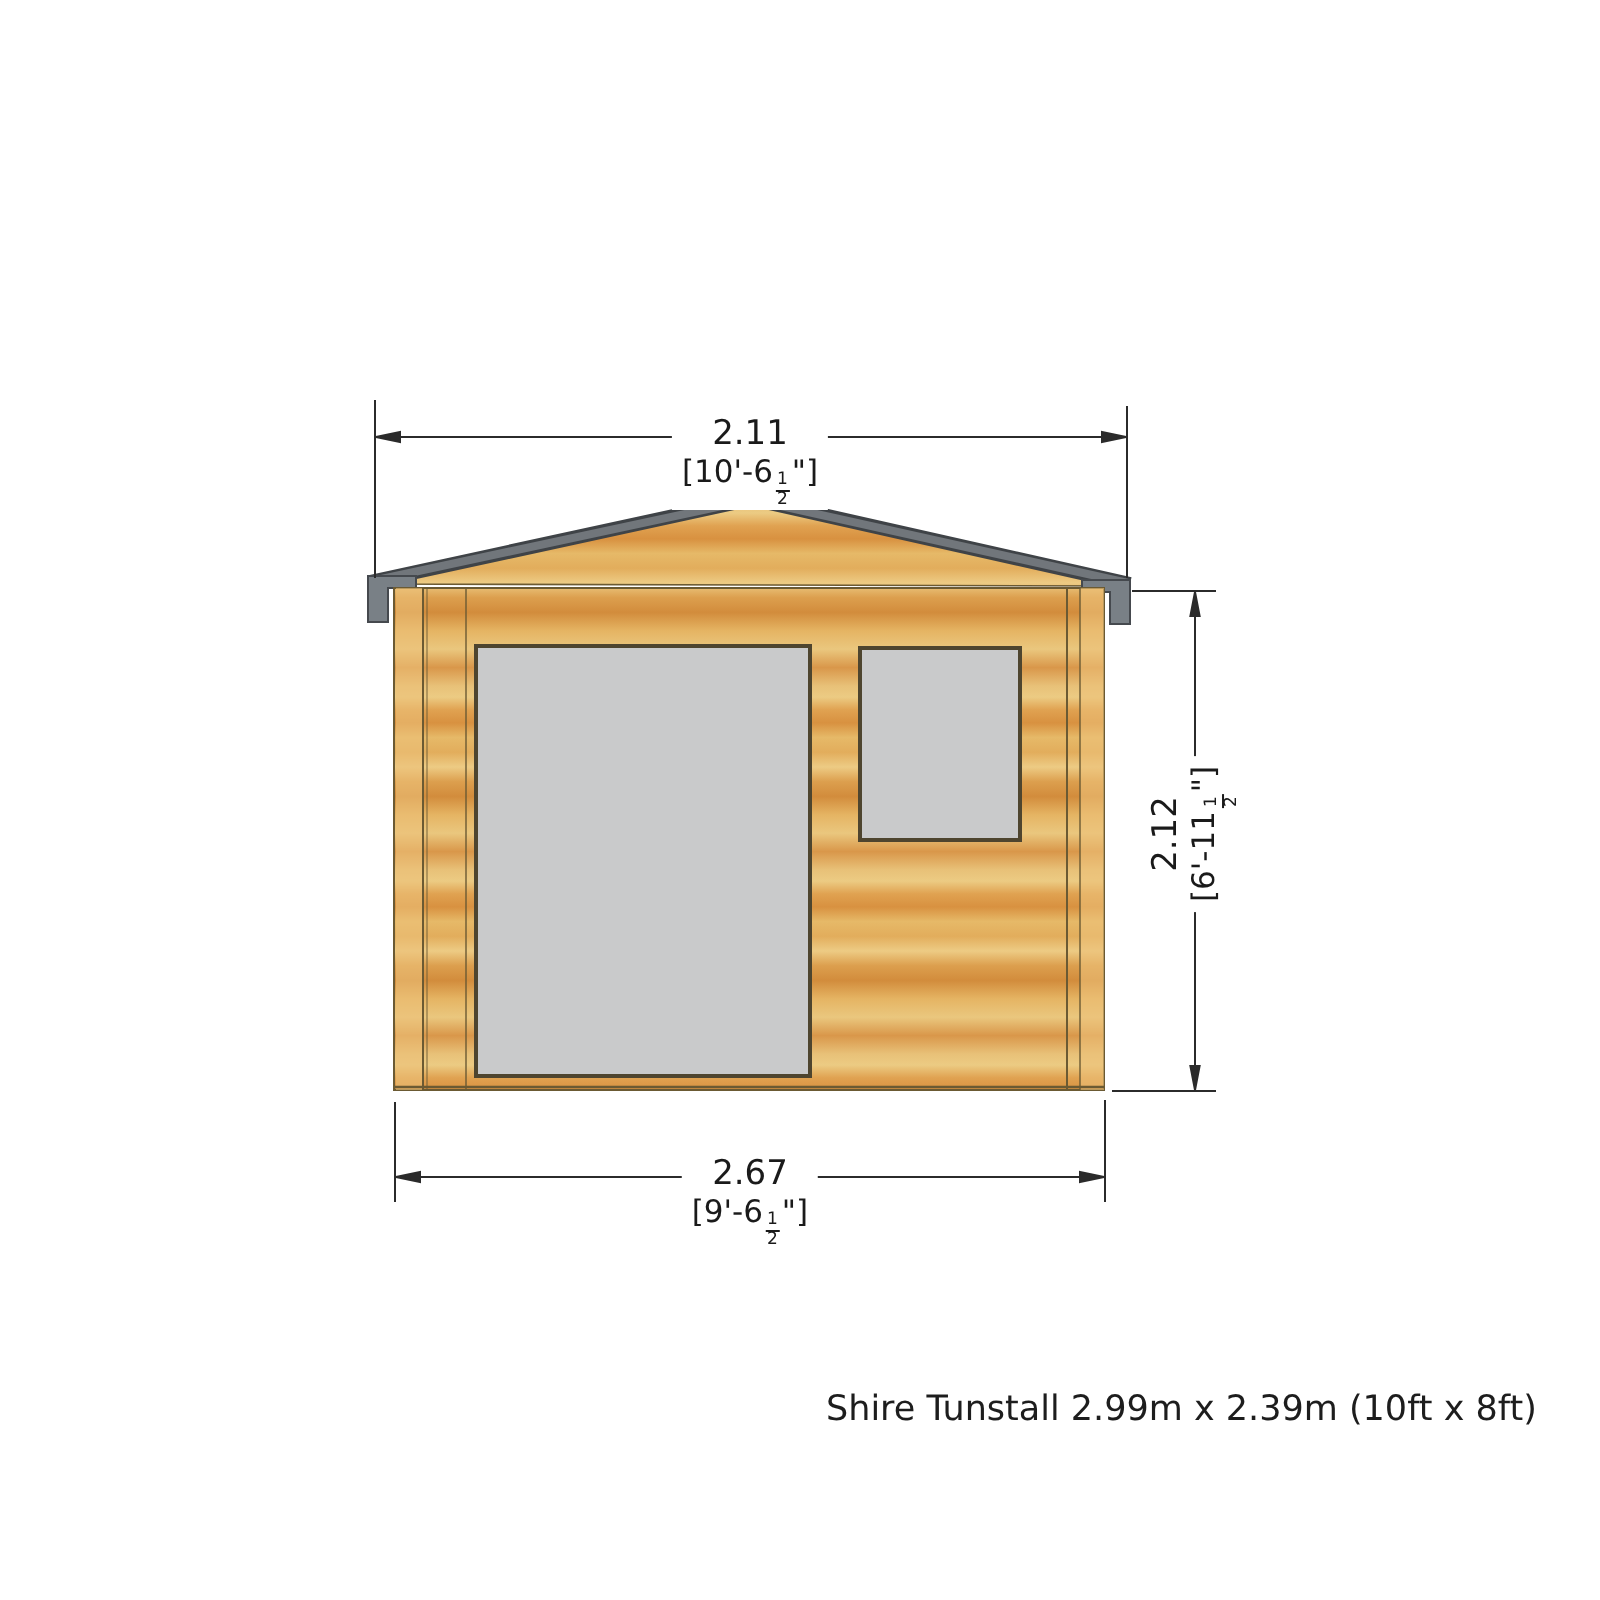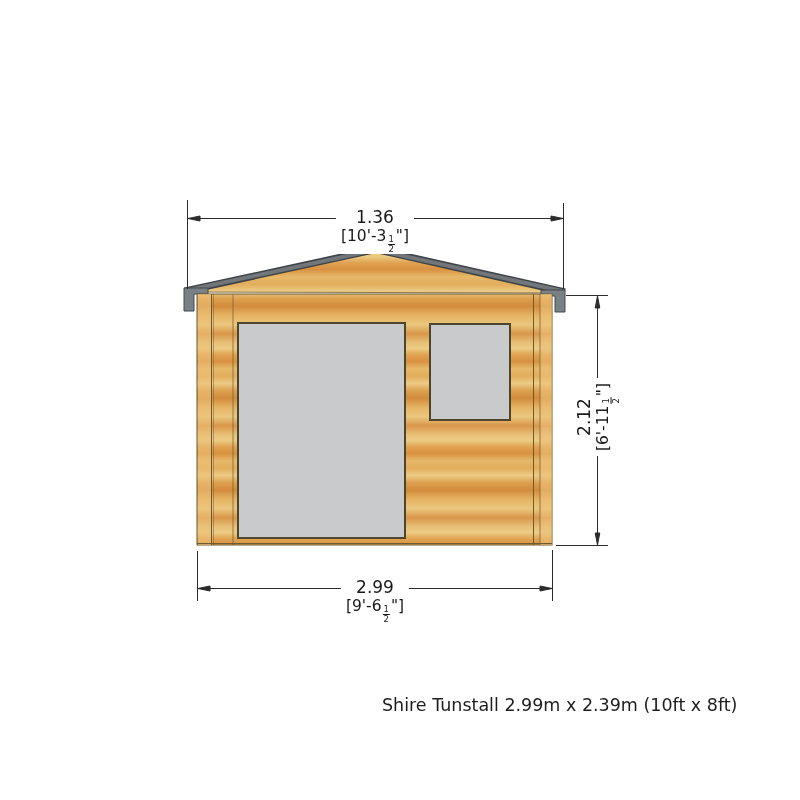--- a/index.html
+++ b/index.html
@@ -16,21 +16,21 @@
   .dim-label .imperial{font-size:15.5px;display:block;}
   .dim-top{left:375px;top:207px;transform:translateX(-50%);}
   .dim-bottom{left:375px;top:577px;transform:translateX(-50%);}
   .dim-right{left:597px;top:417px;transform:translate(-50%,-50%) rotate(-90deg);}
   .frac{
     display:inline-flex;flex-direction:column;align-items:center;
     font-size:0.55em;line-height:1.05;vertical-align:-0.12em;margin:0 1px;
   }
   .frac .num{border-bottom:1px solid currentColor;padding:0 1px;}
   .caption{
-    position:absolute;left:382px;top:695px;font-size:17.5px;color:#1d1d1d;white-space:nowrap;
+    position:absolute;left:413px;top:695px;font-size:17.5px;color:#1d1d1d;white-space:nowrap;
   }
 </style>
 </head>
 <body>
 
 <div class="stage">
 
   <svg class="drawing" width="800" height="800" viewBox="0 0 800 800">
     <defs>
       <linearGradient id="wg" x1="0" y1="0" x2="0" y2="1">
@@ -96,37 +96,37 @@
 
       <line x1="566" y1="295.5" x2="608" y2="295.5"></line>
       <line x1="556" y1="545.5" x2="608" y2="545.5"></line>
       <line x1="597.5" y1="295.5" x2="597.5" y2="545.5"></line>
       <polygon points="597.5,296 595.2,308 599.8,308"></polygon>
       <polygon points="597.5,545 595.2,533 599.8,533"></polygon>
     </g>
   </svg>
 
   <div class="dim-label dim-top">
-    <span class="metric">1.36</span>
-    <span class="imperial"><span>[10'-3</span><span class="frac">
+    <span class="metric">2.11</span>
+    <span class="imperial"><span>[10'-6</span><span class="frac">
           <span class="num">1</span>
           <span class="den">2</span>
         </span><span>"]</span></span>
   </div>
 
   <div class="dim-label dim-right">
     <span class="metric">2.12</span>
     <span class="imperial"><span>[6'-11</span><span class="frac">
           <span class="num">1</span>
           <span class="den">2</span>
         </span><span>"]</span></span>
   </div>
 
   <div class="dim-label dim-bottom">
-    <span class="metric">2.99</span>
+    <span class="metric">2.67</span>
     <span class="imperial"><span>[9'-6</span><span class="frac">
           <span class="num">1</span>
           <span class="den">2</span>
         </span><span>"]</span></span>
   </div>
 
   <div class="caption">Shire Tunstall 2.99m x 2.39m (10ft x 8ft)</div>
 
 </div>
 

